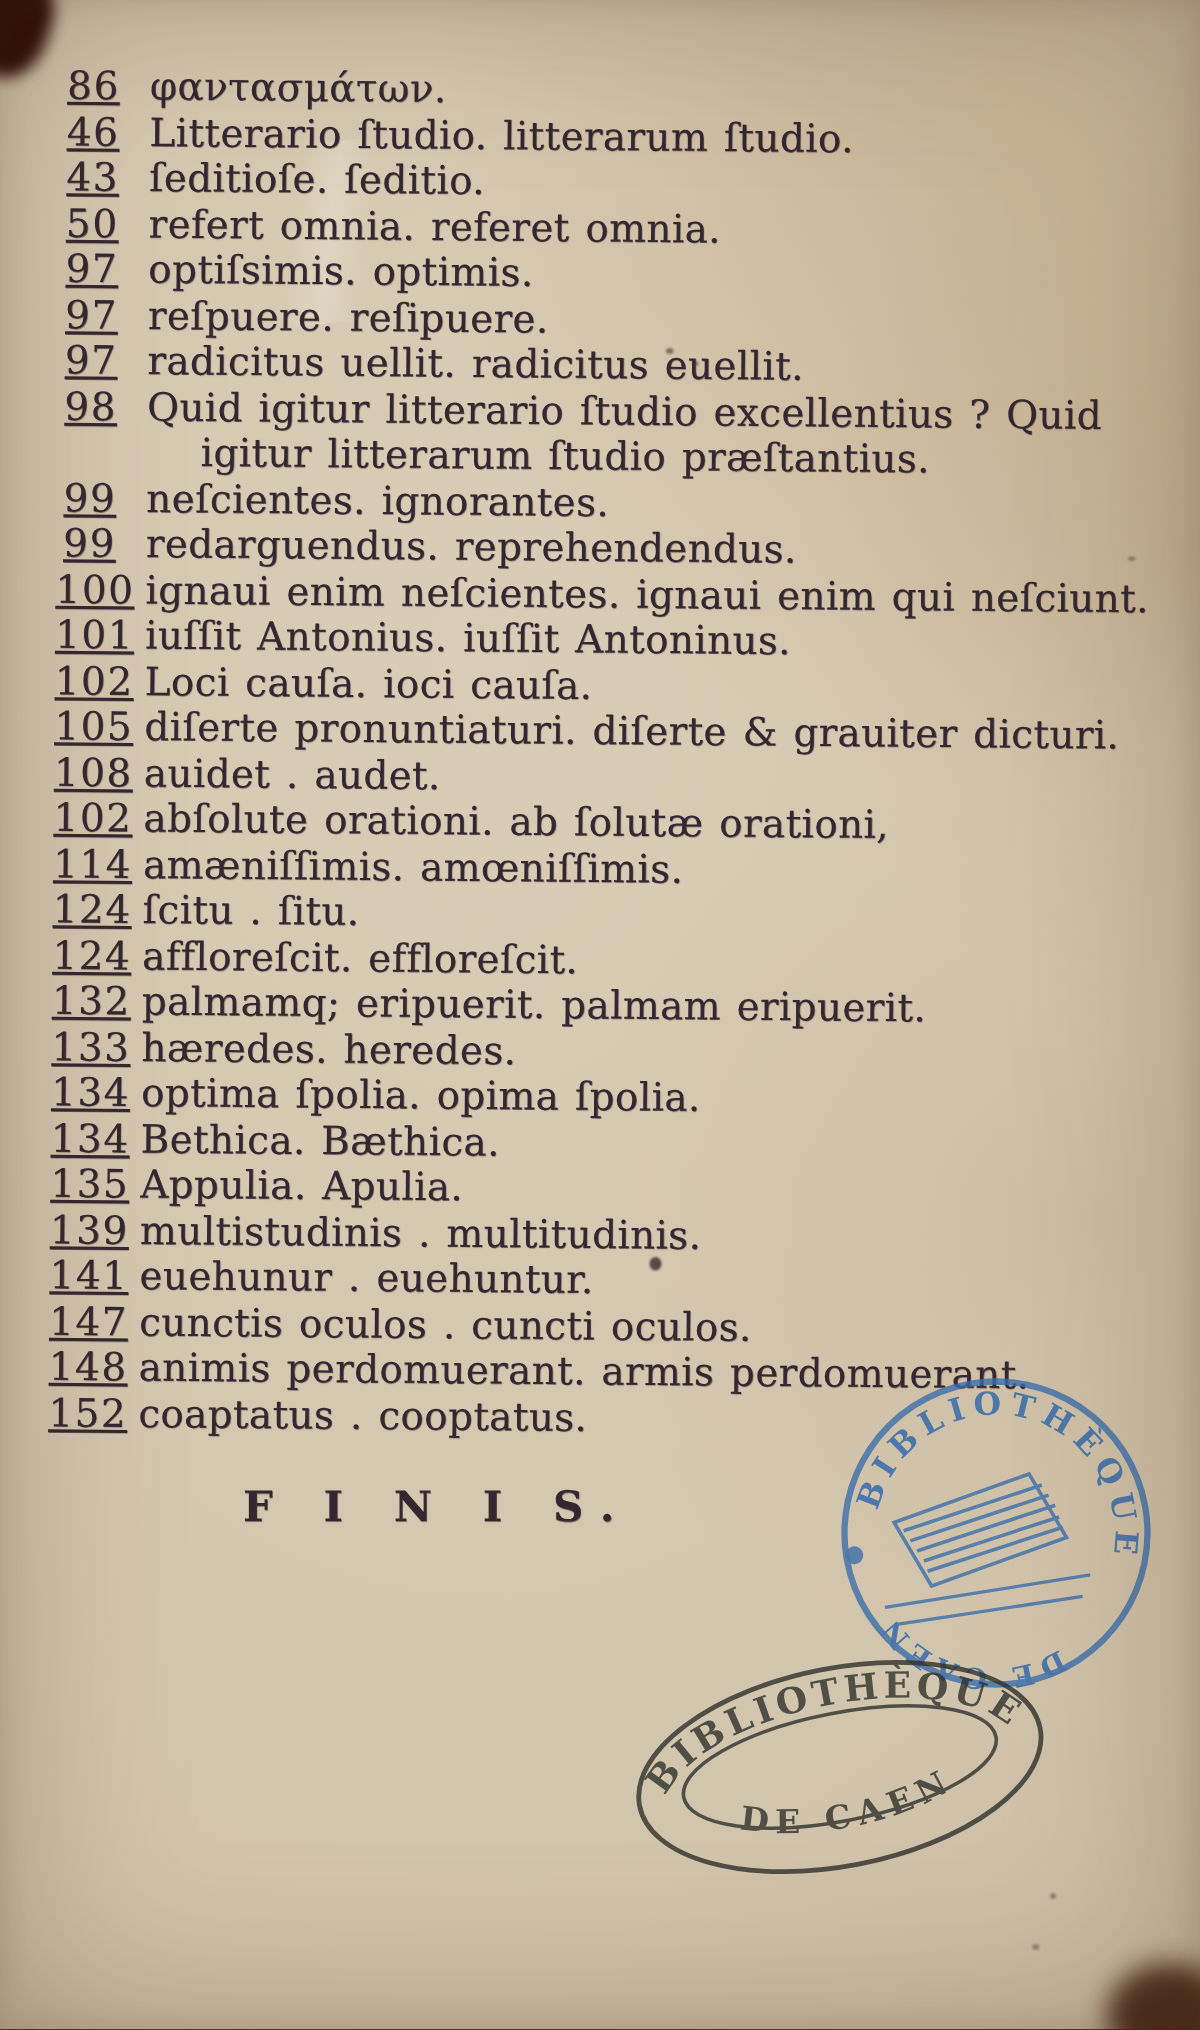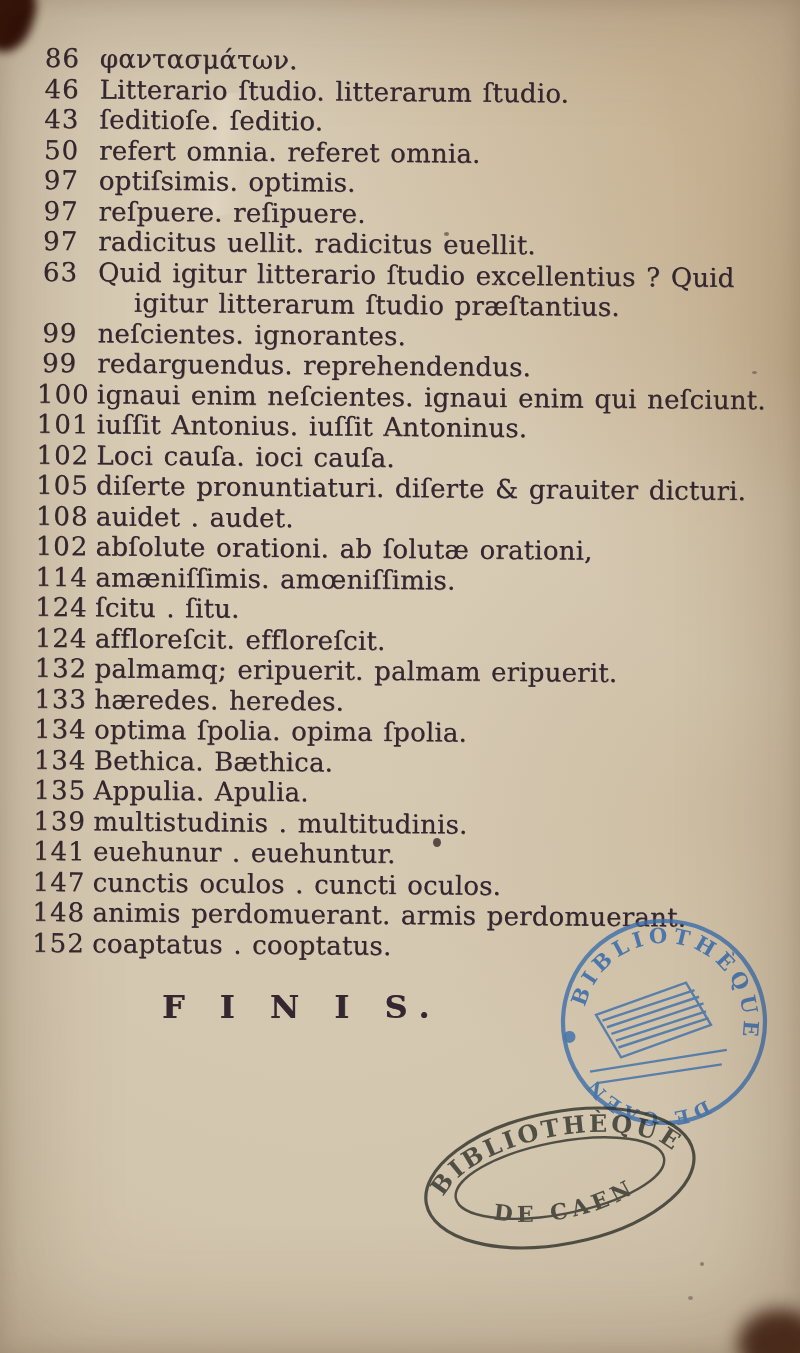--- a/index.html
+++ b/index.html
@@ -22,28 +22,28 @@
     background:linear-gradient(104deg, rgba(255,250,235,0) 45%, rgba(255,250,235,.22) 50%, rgba(255,250,235,0) 55%);
     transform:rotate(-7deg); pointer-events:none; }
 
   .errata {
     position:absolute; left:0; top:46px; width:800px;
     padding-left:40px; box-sizing:border-box;
     transform:rotate(0.5deg); transform-origin:50% 0;
     color:#342730; font-size:26px;
   }
   .row { height:30.5px; line-height:30.5px; white-space:nowrap; }
-  .num { display:inline-block; width:40px; text-align:right; letter-spacing:1px; }
+  .num { display:inline-block; width:40px; text-align:right; letter-spacing:1px;text-decoration:underline; }
   .txt { margin-left:20px; letter-spacing:0.2px; word-spacing:2px; }
   .row.indent .txt { padding-left:36px; }
   .num, .txt, .finis { text-shadow:0.4px 0.4px 0.6px rgba(40,25,35,0.55); }
 
   .finis {
     position:absolute; left:162px; top:988px;
-    font-size:32px; font-weight:bold; color:#342730;
+    font-size:28px; font-weight:bold; color:#342730;
     letter-spacing:12px; white-space:nowrap;
   }
 
   .stamp { position:absolute; overflow:visible; pointer-events:none; }
   .stamp-round { left:548px; top:903px; transform:rotate(12deg); opacity:.88; }
   .stamp-oval  { left:410px; top:1096px; transform:rotate(-11deg); opacity:.78; }
   .stamp text { font-family:"DejaVu Serif", serif; font-weight:bold; }
 
   .speck { position:absolute; background:#473636; border-radius:50%; filter:blur(0.6px); }
 </style>
@@ -77,21 +77,21 @@
 
       <div class="row">
         <span class="num">97</span><span class="txt">reſpuere. reſipuere.</span>
       </div>
 
       <div class="row">
         <span class="num">97</span><span class="txt">radicitus uellit. radicitus euellit.</span>
       </div>
 
       <div class="row">
-        <span class="num">63</span><span class="txt">Quid igitur litterario ſtudio excellentius ? Quid</span>
+        <span class="num">98</span><span class="txt">Quid igitur litterario ſtudio excellentius ? Quid</span>
       </div>
 
       <div class="row indent">
         <span class="num"></span><span class="txt">igitur litterarum ſtudio præſtantius.</span>
       </div>
 
       <div class="row">
         <span class="num">99</span><span class="txt">neſcientes. ignorantes.</span>
       </div>
 

